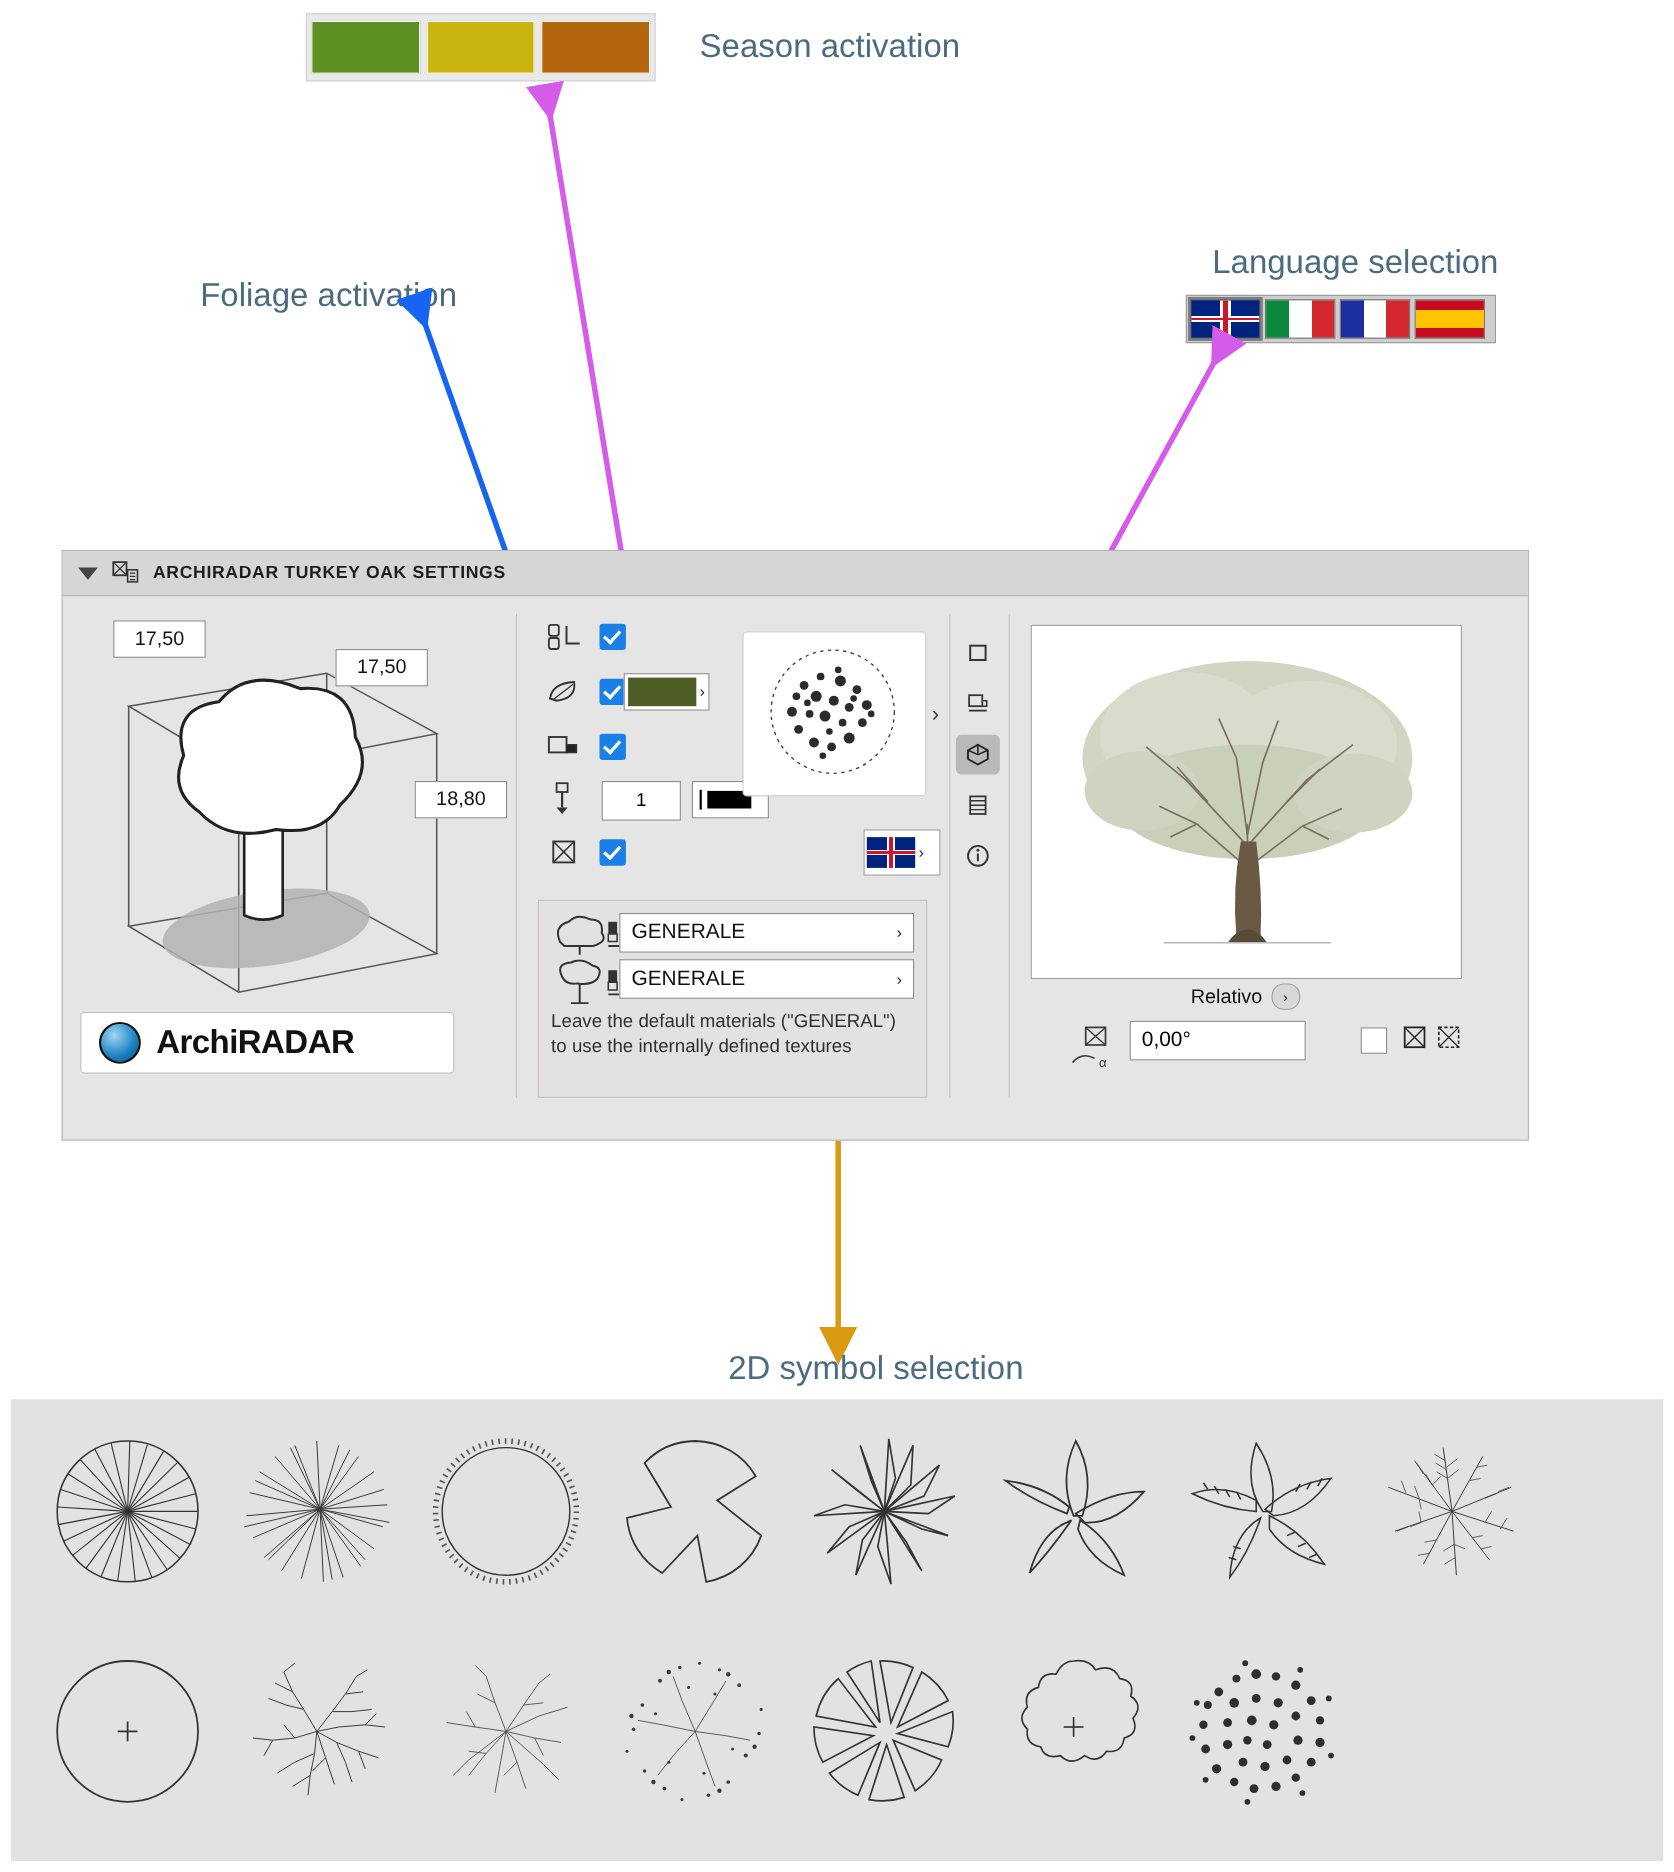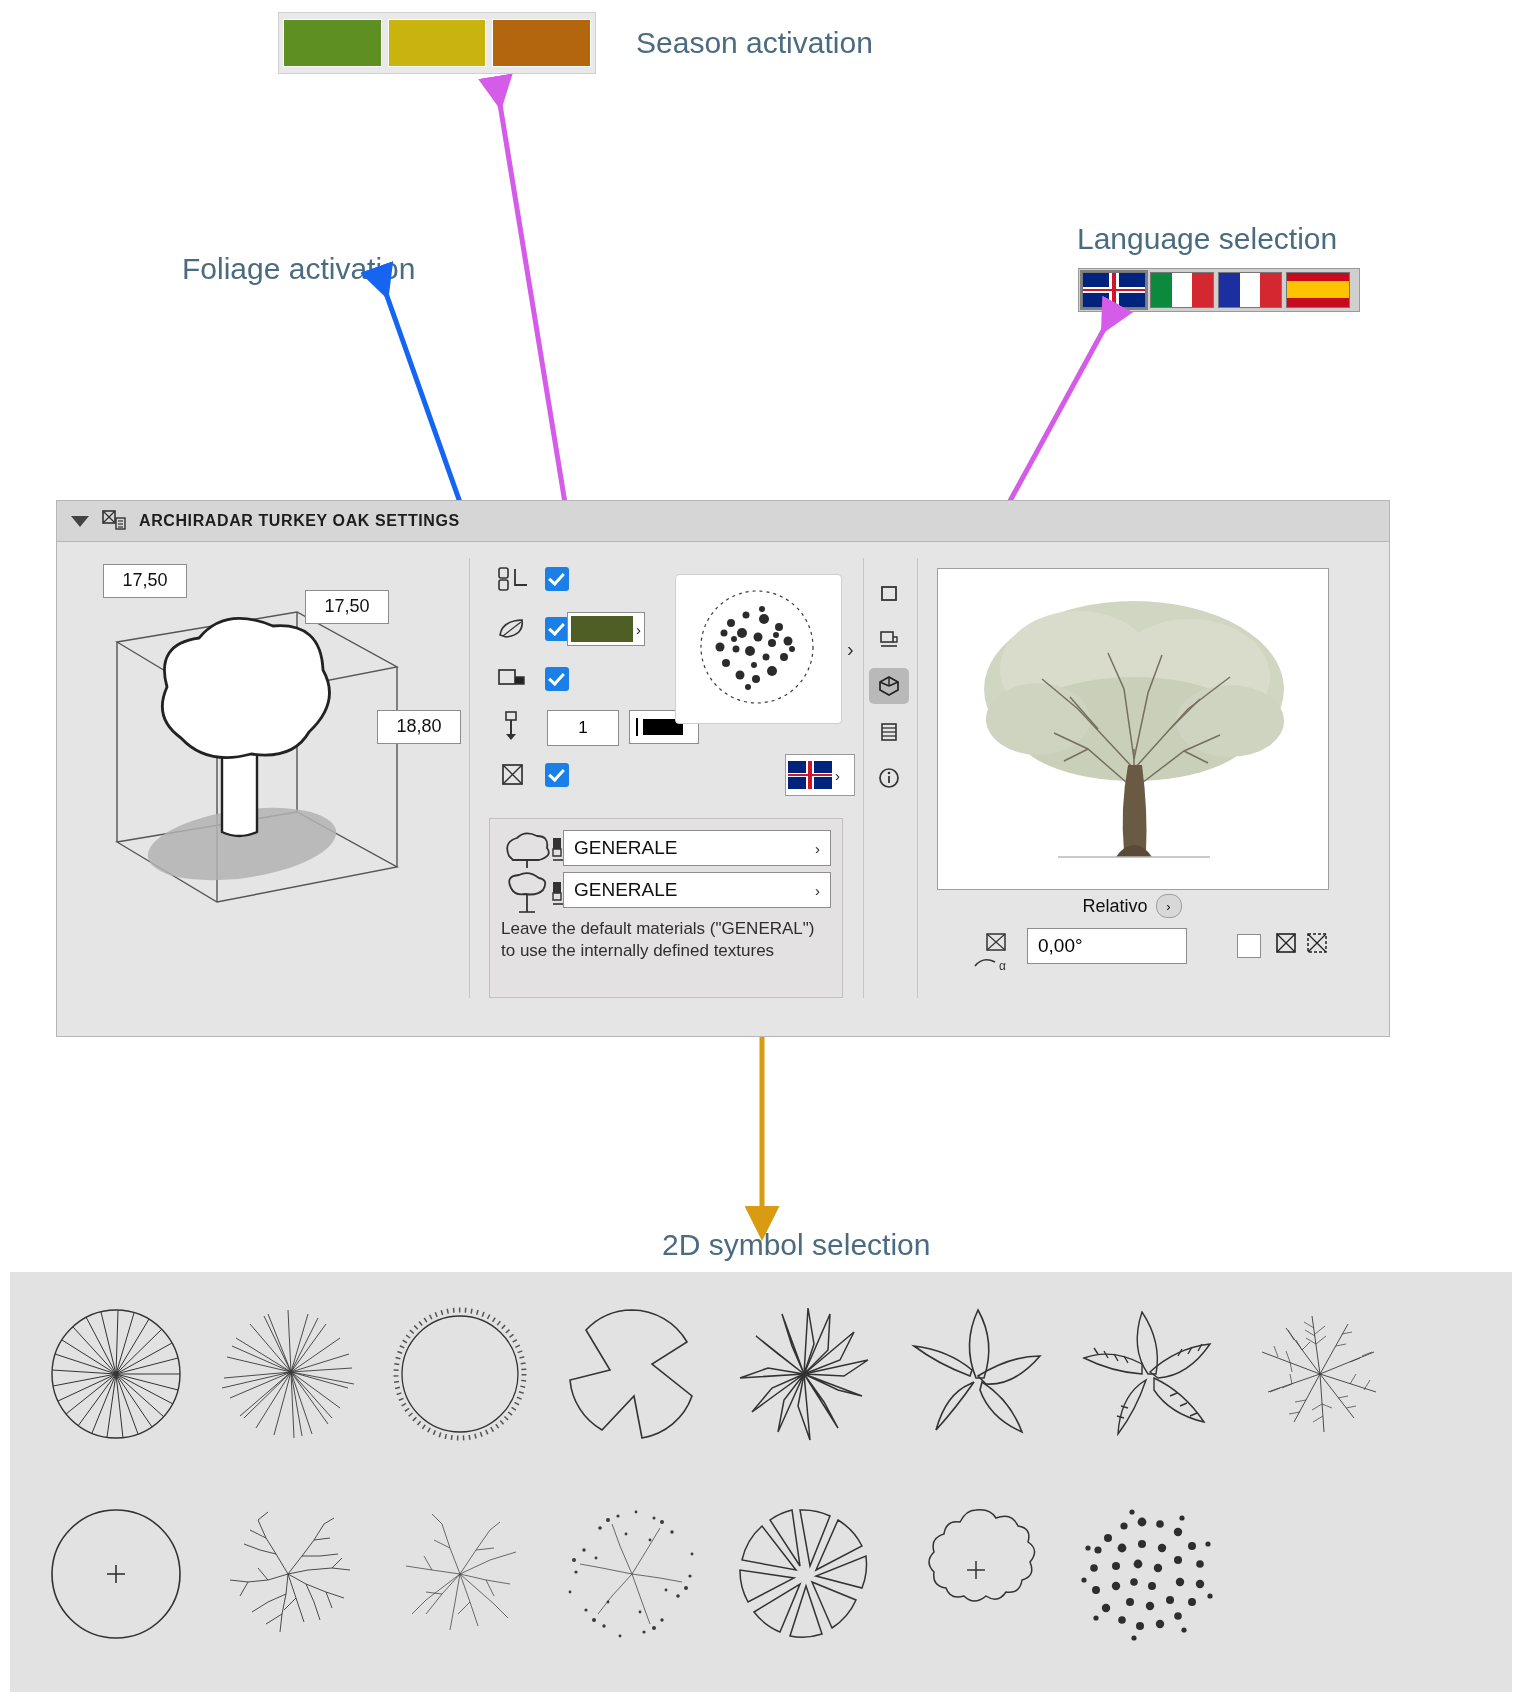--- a/index.html
+++ b/index.html
@@ -332,21 +332,21 @@
 </head>
 <body>
 
 <div class="season-box">
   <div class="season-sw" style="background:#5e8f22"></div>
   <div class="season-sw" style="background:#c9b40f"></div>
   <div class="season-sw" style="background:#b3660d"></div>
 </div>
 <div class="annot-label" style="left:636px; top:26px;">Season activation</div>
 
-<div class="annot-label" style="left:1077px; top:222px;">Language selection</div>
+<div class="annot-label" style="left:1102px; top:222px;">Language selection</div>
 <div class="lang-box">
   <div class="flag flag-uk sel"></div>
   <div class="flag flag-it"></div>
   <div class="flag flag-fr"></div>
   <div class="flag flag-es"></div>
 </div>
 
 <div class="annot-label" style="left:182px; top:252px;">Foliage activation</div>
 
 <svg class="abs" style="left:0; top:0;" width="1522" height="1702">
@@ -539,20 +539,24 @@
         </g>
       </svg>
     </div>
     <div class="abs" style="left:790px; top:96px; font-size:20px; color:#333;">›</div>
 
     <div class="abs" style="left:728px; top:212px; width:64px; height:36px; background:#fff; border:1px solid #9a9a9a; display:flex; align-items:center; padding:2px;">
       <span class="flag flag-uk" style="width:44px; height:28px; border:none;"></span>
       <span class="chev">›</span>
     </div>
 
+    <div class="logo-box">
+      <span class="logo-globe"></span>
+      <span class="logo-text">ArchiRADAR</span>
+    </div>
 
     <div class="rt-btn" style="left:812px; top:34px;">
       <svg width="20" height="20" viewBox="0 0 20 20">
           <rect x="3" y="3" width="14" height="13" fill="none" stroke="#333" stroke-width="1.8"></rect>
         </svg>
     </div>
     <div class="rt-btn" style="left:812px; top:80px;">
       <svg width="22" height="22" viewBox="0 0 22 22">
         <rect x="3" y="3" width="12" height="10" fill="none" stroke="#333" stroke-width="1.6"></rect>
         <path d="M15,8 L19,8 L19,13 L15,13" fill="none" stroke="#333" stroke-width="1.4"></path>

